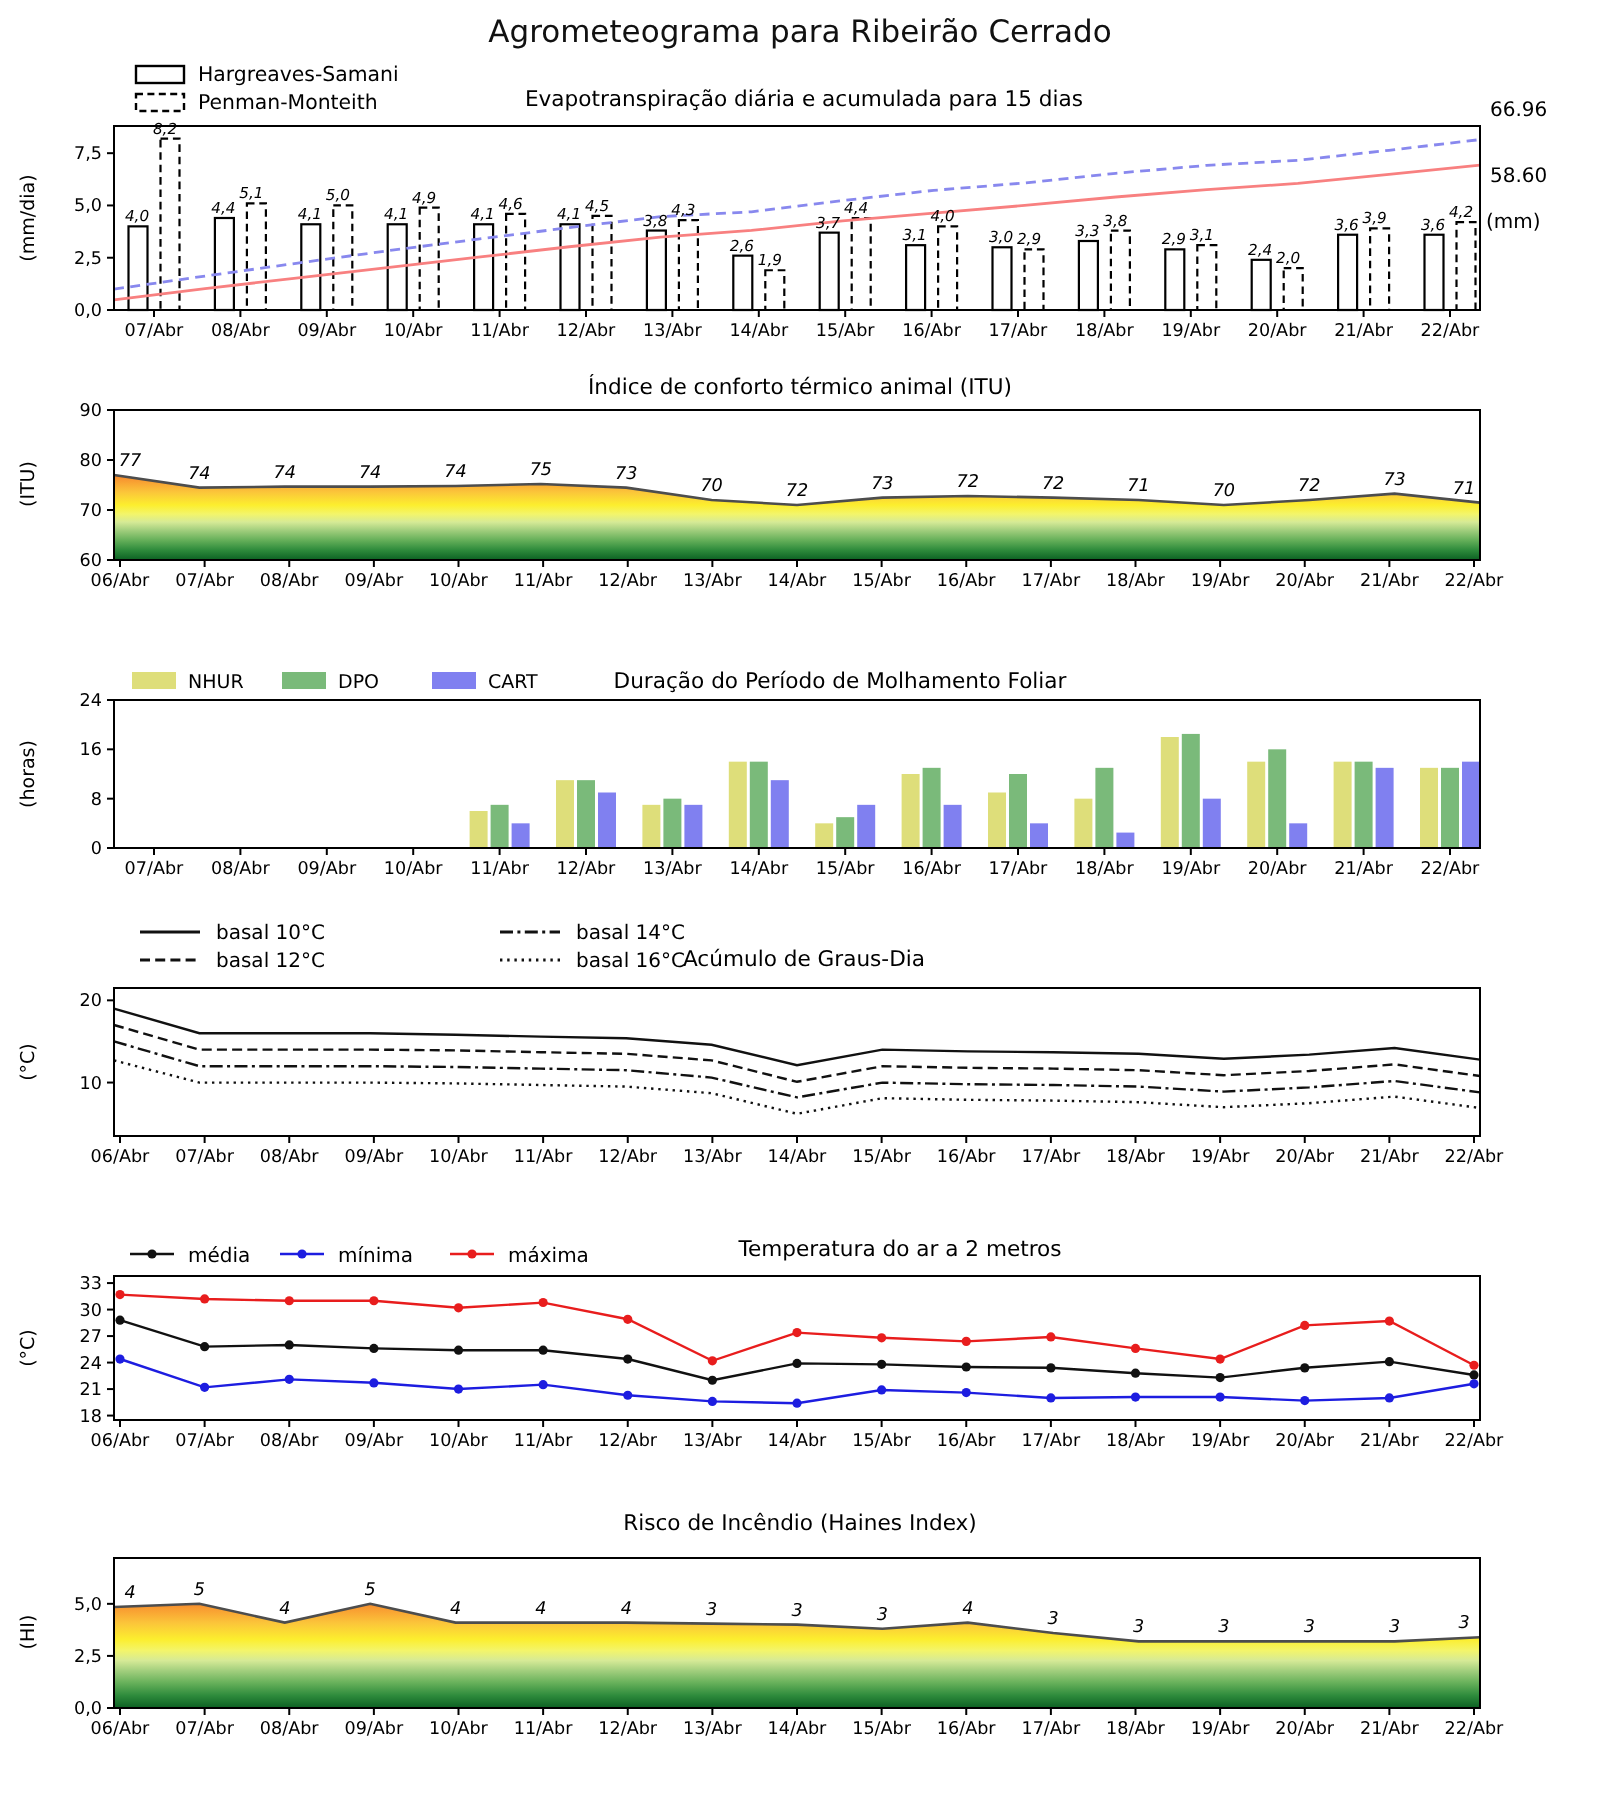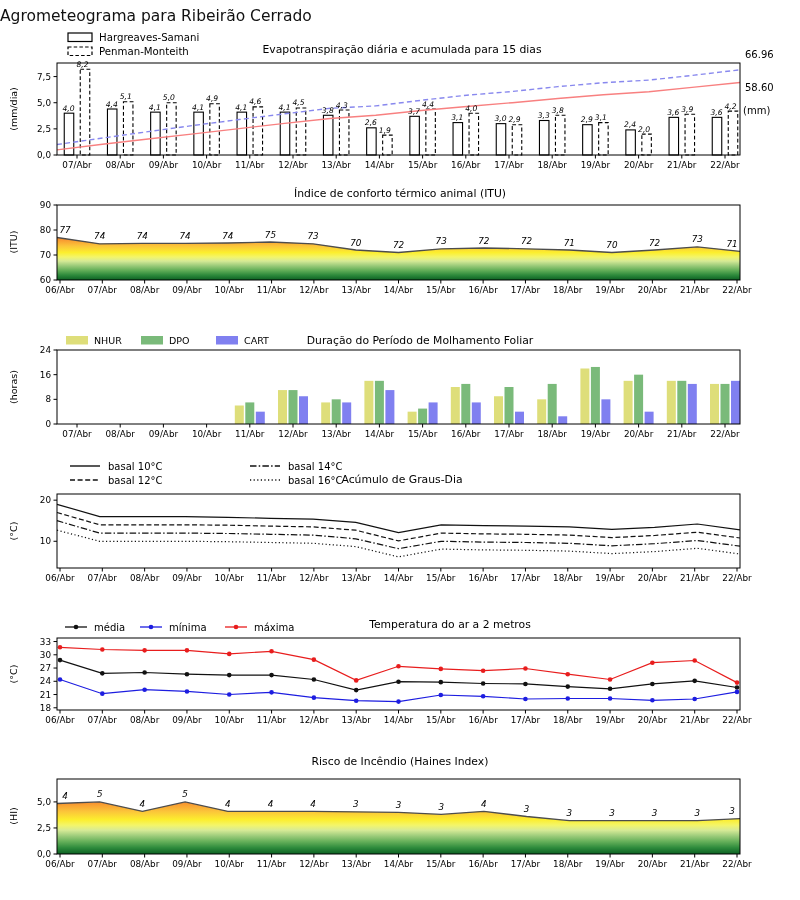--- a/index.html
+++ b/index.html
@@ -1,18 +1,18 @@
 <!DOCTYPE html>
 <html><head>
 <meta charset="utf-8">
 <style>
   html,body{margin:0;padding:0;background:#fff;}
   #stage{position:relative;width:800px;height:900px;background:#fff;overflow:hidden;
          font-family:"DejaVu Sans",sans-serif;}
-  #main-title{position:absolute;top:7px;left:0;width:800px;
+  #main-title{position:absolute;top:7px;left:0;width:800px;text-align:center;
               font-size:15.5px;color:#111;}
   svg{position:absolute;top:0;left:0;}
   text{font-family:"DejaVu Sans",sans-serif;fill:#000;}
 </style>
 </head>
 <body>
 
 <div id="stage">
   <div id="main-title">Agrometeograma para Ribeirão Cerrado</div>
   <svg id="chart-canvas" width="800" height="900" viewBox="0 0 800 900">

